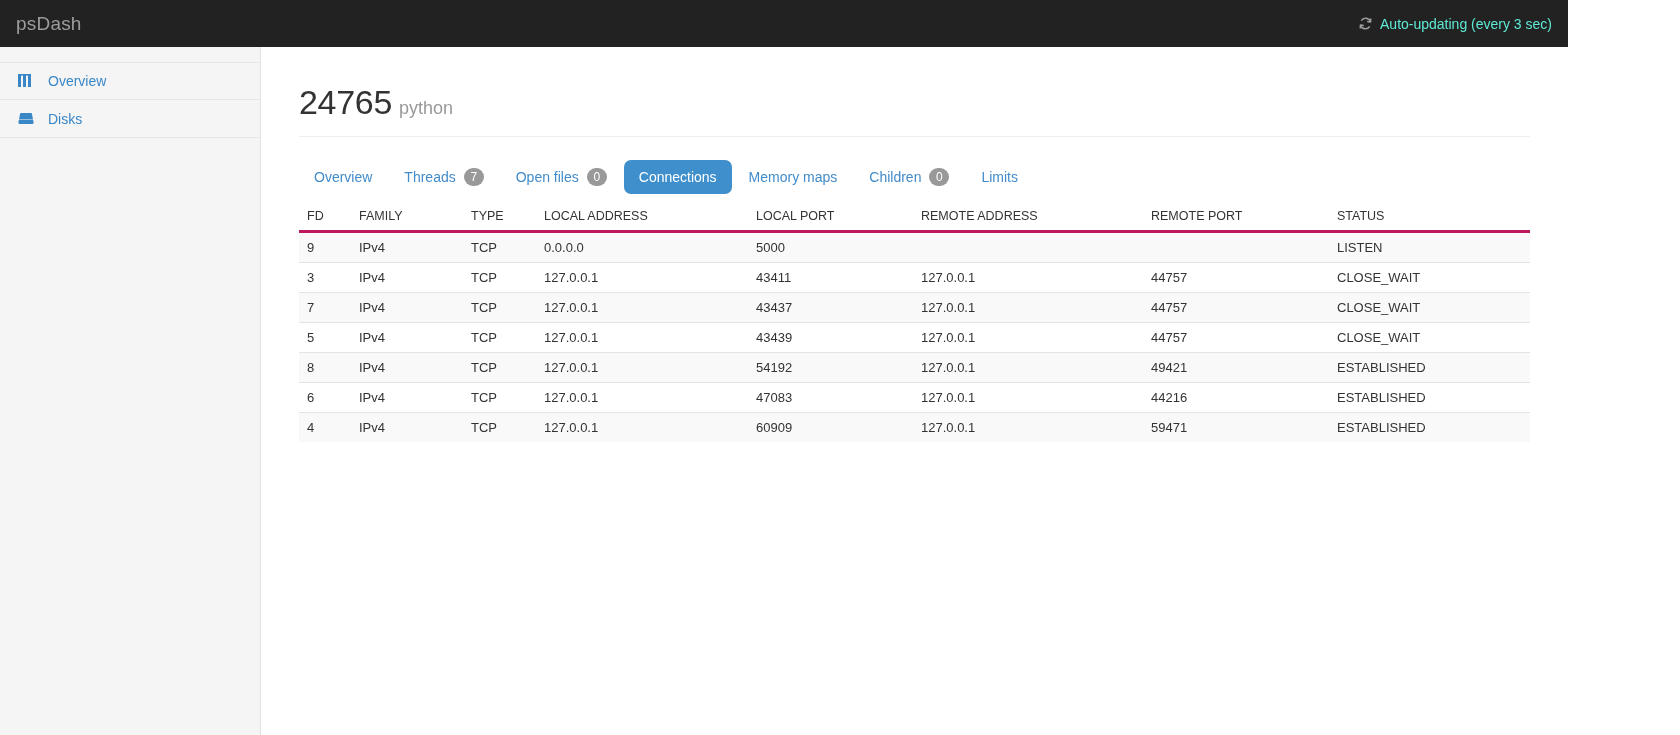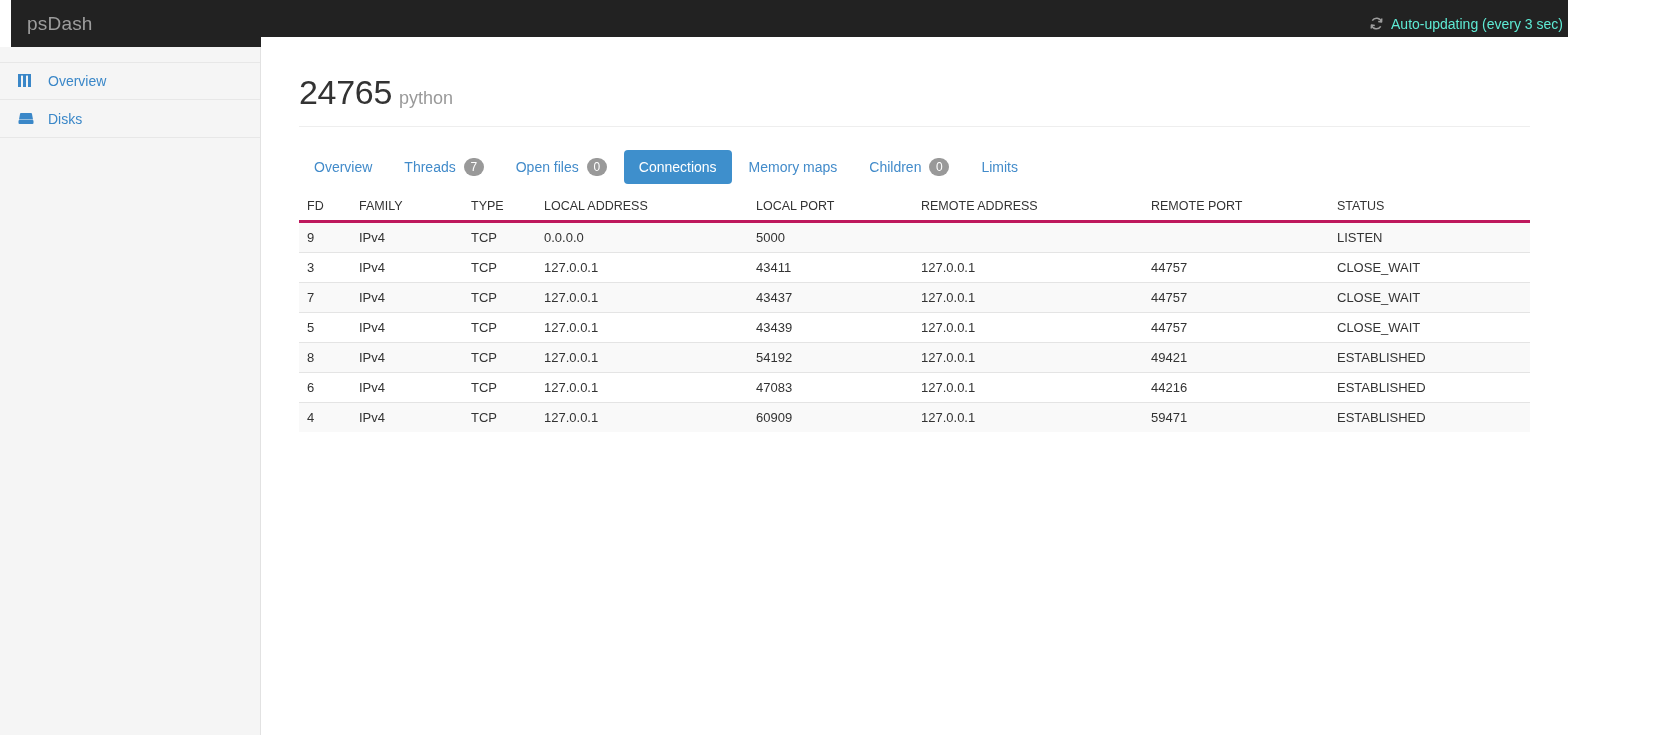--- a/index.html
+++ b/index.html
@@ -9,21 +9,21 @@
     background: #ffffff;
     font-family: "Liberation Sans", sans-serif;
     -webkit-font-smoothing: antialiased;
   }
 
   
   .navbar {
     position: absolute; top: 0; left: 0;
     width: 1568px; height: 47px;
     background: #222222;
-    display: flex; align-items: center; justify-content: space-between; margin-left: 11px;
+    display: flex; align-items: center; justify-content: space-between;
   }
   .brand {
     color: #9d9d9d; font-size: 19px; padding-left: 16px;
     letter-spacing: .2px; line-height: 1;
   }
   .autoupdate {
     color: #5eead4; font-size: 14px; padding-right: 16px;
     display: flex; align-items: center; gap: 7px; white-space: nowrap;
   }
   .autoupdate svg { display:block; }
@@ -47,21 +47,21 @@
     width: 20px; height: 16px; margin-right: 10px;
     display: flex; align-items: center; justify-content: flex-start;
     color: #3a87c8;
   }
   .nav-item.active { background: #3e8fcc; color: #ffffff; border-bottom-color: #3e8fcc; }
   .nav-item.active .ic { color: #ffffff; }
   .nav-item .label { line-height: 1; }
 
   
   .main {
-    position: absolute; top: 37px; left: 261px;
+    position: absolute; top: 47px; left: 261px;
     width: 1307px; height: 662px;
     background: #ffffff;
   }
   .page-head {
     margin: 36px 38px 0 38px;
     padding-bottom: 14px;
     border-bottom: 1px solid #eeeeee;
   }
   .pid { font-size: 34px; color: #333333; font-weight: 400; letter-spacing: -0.3px; }
   .pname { font-size: 18px; color: #999999; margin-left: 7px; }
@@ -69,21 +69,21 @@
   
   .tabs {
     margin: 22px 38px 0 38px;
     display: flex; align-items: center; gap: 2px;
   }
   .tab {
     display: flex; align-items: center; gap: 8px;
     padding: 9px 15px; font-size: 14px; color: #428bca;
     border-radius: 4px; cursor: pointer; white-space: nowrap;
   }
-  .tab.active { background: #3e8fcc; color: #ffffff; }
+  .tab.active { background: #3e8fcc; color: #ffffff; border-radius: 7px; }
   .badge {
     display: inline-flex; align-items: center; justify-content: center;
     min-width: 20px; height: 18px; padding: 0 6px;
     border-radius: 10px; background: #999999;
     color: #ffffff; font-size: 12px; line-height: 1;
   }
 
   
   .table-wrap { margin: 8px 38px 0 38px; }
   table { width: 100%; border-collapse: collapse; }

